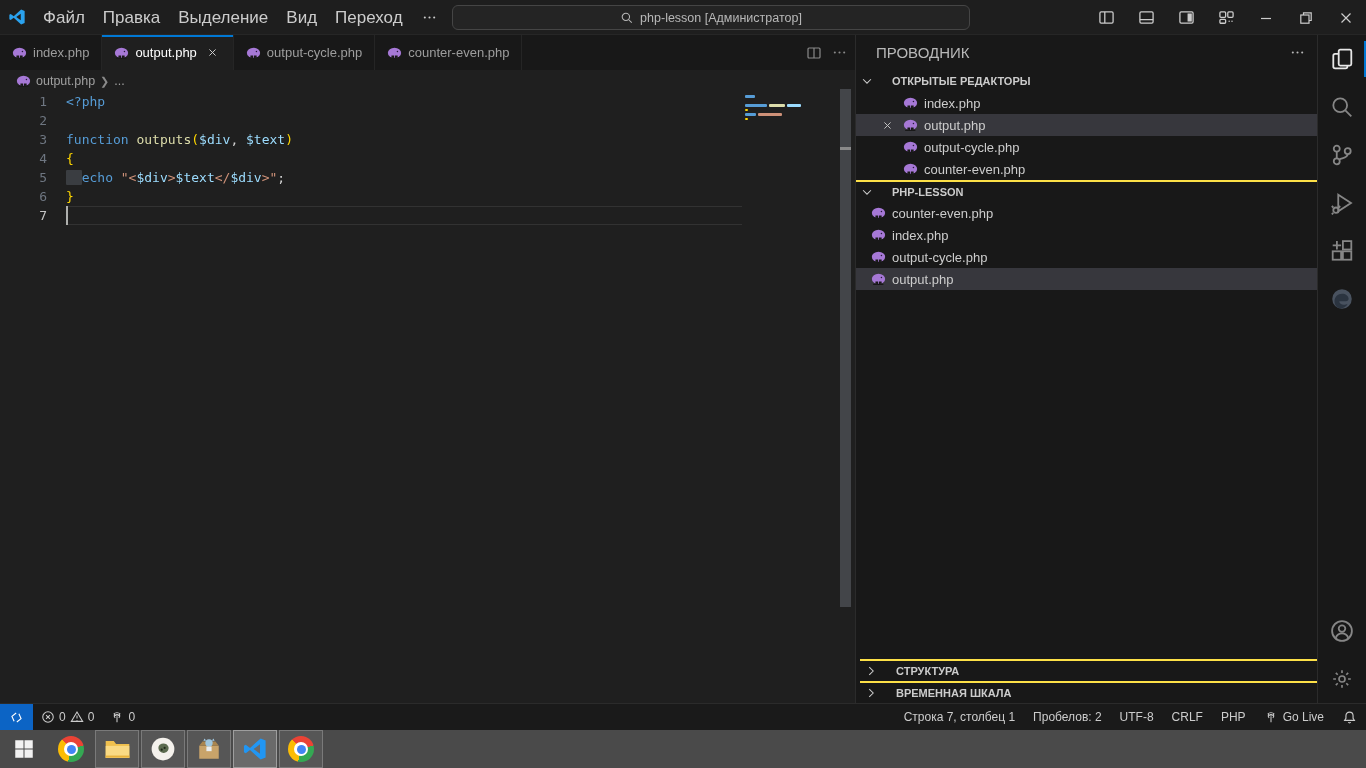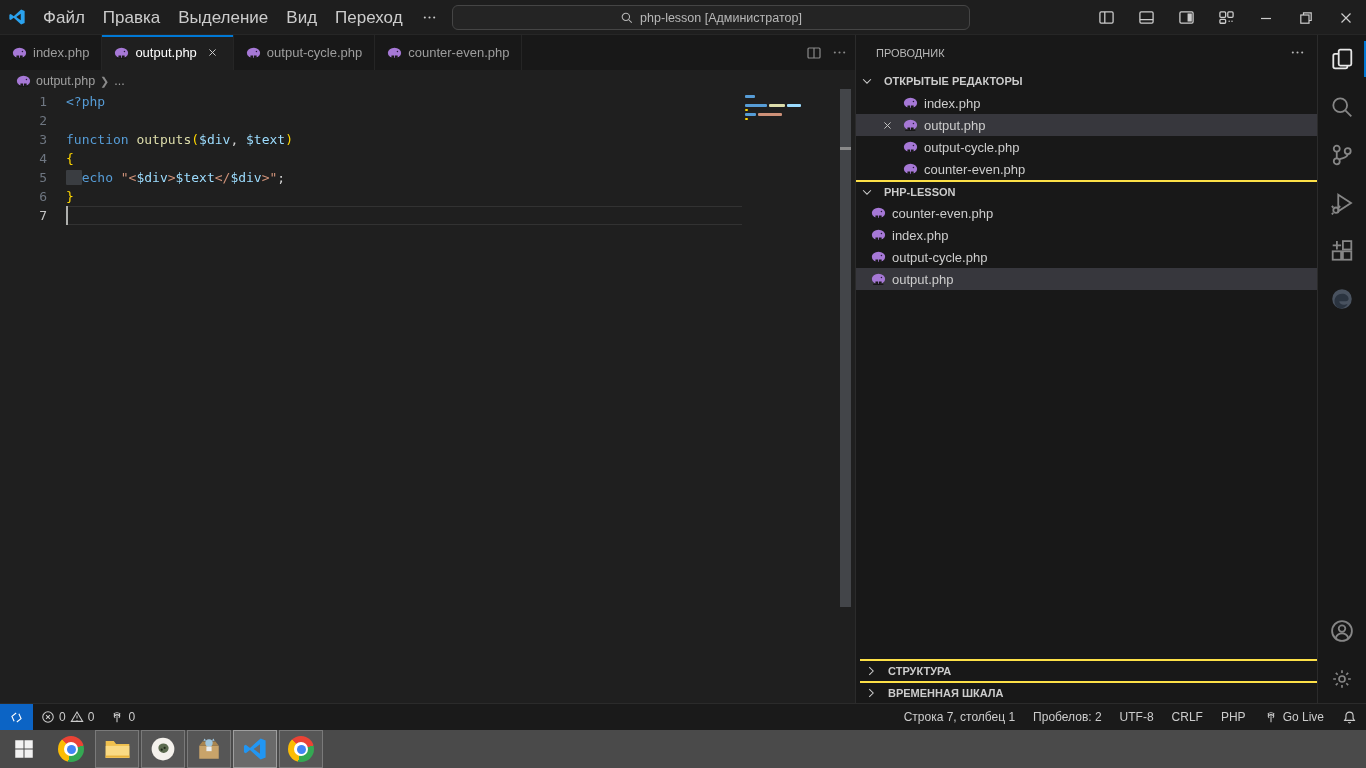--- a/index.html
+++ b/index.html
@@ -53,22 +53,22 @@
 
   
   .minimap { position:absolute; top:3px; left:745px; width:60px; }
   .minimap .mrow { display:flex; gap:2px; margin-bottom:2px; }
   .minimap .mseg { height:2.5px; border-radius:1px; }
   .editor-scrollbar { position:absolute; left:840px; top:-3px; width:11px; height:518px; background:#434549; }
   .editor-scrollbar .mark { position:absolute; top:58px; left:0; width:11px; height:3px; background:#8a8a8a; }
 
   
   .sidebar { width:462px; background:#181818; color:#cccccc; position:relative; border-right:1px solid #2b2b2b; }
-  .sidebar-title { height:35px; display:flex; align-items:center; justify-content:space-between; padding:0 12px 0 20px; font-size:11px; color:#b8b8b8; }
-  .section-header { height:22px; display:flex; align-items:center; gap:10px; font-size:11px; font-weight:bold; color:#cccccc; padding-left:4px; }
+  .sidebar-title { height:35px; display:flex; align-items:center; justify-content:space-between; padding:0 12px 0 20px; font-size:15px; color:#b8b8b8; }
+  .section-header { height:22px; display:flex; align-items:center; gap:18px; font-size:11px; font-weight:bold; color:#cccccc; padding-left:4px; }
   .section-header.bordered { border-top:2px solid #fde047; }
   .tree-row { height:22px; display:flex; align-items:center; font-size:13px; color:#cccccc; position:relative; }
   .tree-row.selected { background:#37373d; }
   .tree-row .row-close { position:absolute; left:23px; width:16px; display:flex; justify-content:center; color:#c5c5c5; }
   .tree-row .row-icon { display:flex; }
   .oe-row .row-icon { margin-left:47px; }
   .folder-row .row-icon { margin-left:15px; }
   .tree-row .row-label { margin-left:6px; }
   .sidebar-bottom { position:absolute; left:4px; right:0; bottom:0; }
 

